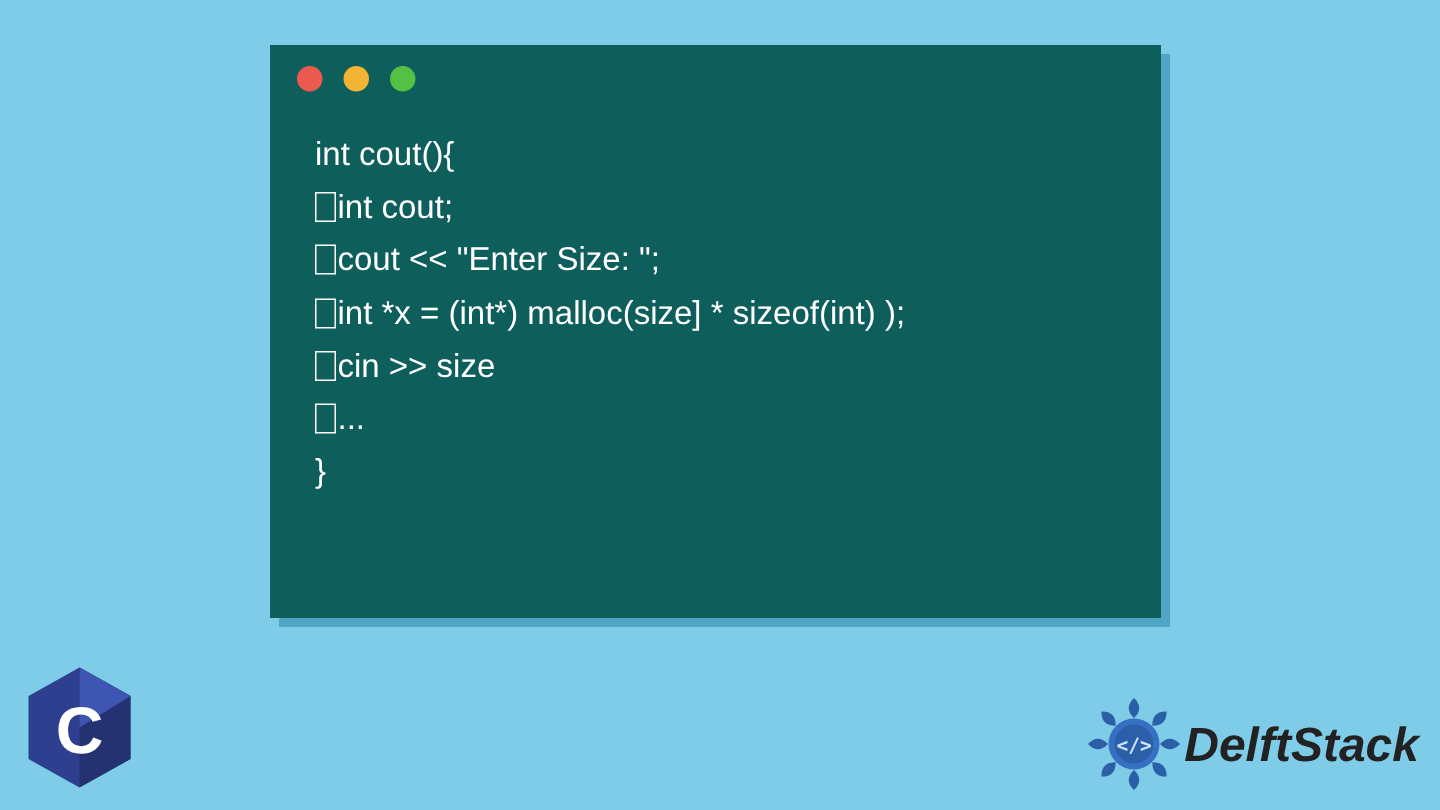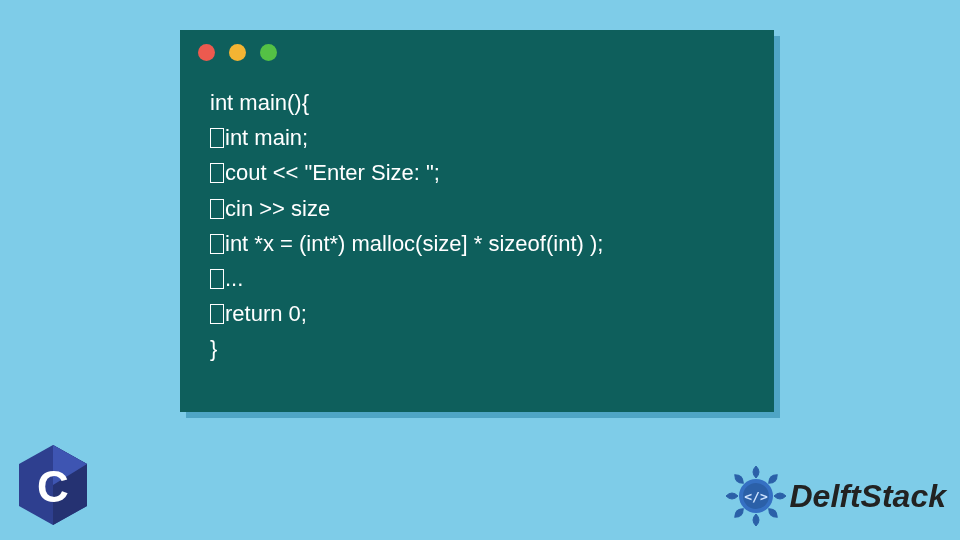--- a/index.html
+++ b/index.html
@@ -80,27 +80,26 @@
 </head>
 <body>
 
 <div class="code-window">
   <div class="titlebar">
     <div class="dot dot-red"></div>
     <div class="dot dot-yellow"></div>
     <div class="dot dot-green"></div>
   </div>
   <div class="code-body">
-    <div class="code-line"><span>int main(){</span></div>
-    <div class="code-line"><span class="indent-box"></span><span>int main;</span></div>
+    <div class="code-line"><span>int cout(){</span></div>
+    <div class="code-line"><span class="indent-box"></span><span>int cout;</span></div>
     <div class="code-line"><span class="indent-box"></span><span>cout &lt;&lt; "Enter Size: ";</span></div>
+    <div class="code-line"><span class="indent-box"></span><span>int *x = (int*) malloc(size] * sizeof(int) );</span></div>
     <div class="code-line"><span class="indent-box"></span><span>cin &gt;&gt; size</span></div>
-    <div class="code-line"><span class="indent-box"></span><span>int *x = (int*) malloc(size] * sizeof(int) );</span></div>
     <div class="code-line"><span class="indent-box"></span><span>...</span></div>
-    <div class="code-line"><span class="indent-box"></span><span>return 0;</span></div>
     <div class="code-line"><span>}</span></div>
   </div>
 </div>
 
 <div class="logo-left">
   <svg viewBox="0 0 78 86" width="78" height="86">
     <polygon points="39,3 73,22 73,64 39,83 5,64 5,22" fill="#2e3f8f"></polygon>
     <polygon points="39,3 73,22 73,64 39,83 39,43" fill="#253272"></polygon>
     <polygon points="39,3 73,22 39,43" fill="#3e55b2"></polygon>
     <text x="39" y="60" font-size="44" font-weight="bold" fill="#ffffff" text-anchor="middle" font-family="Arial">C</text>

